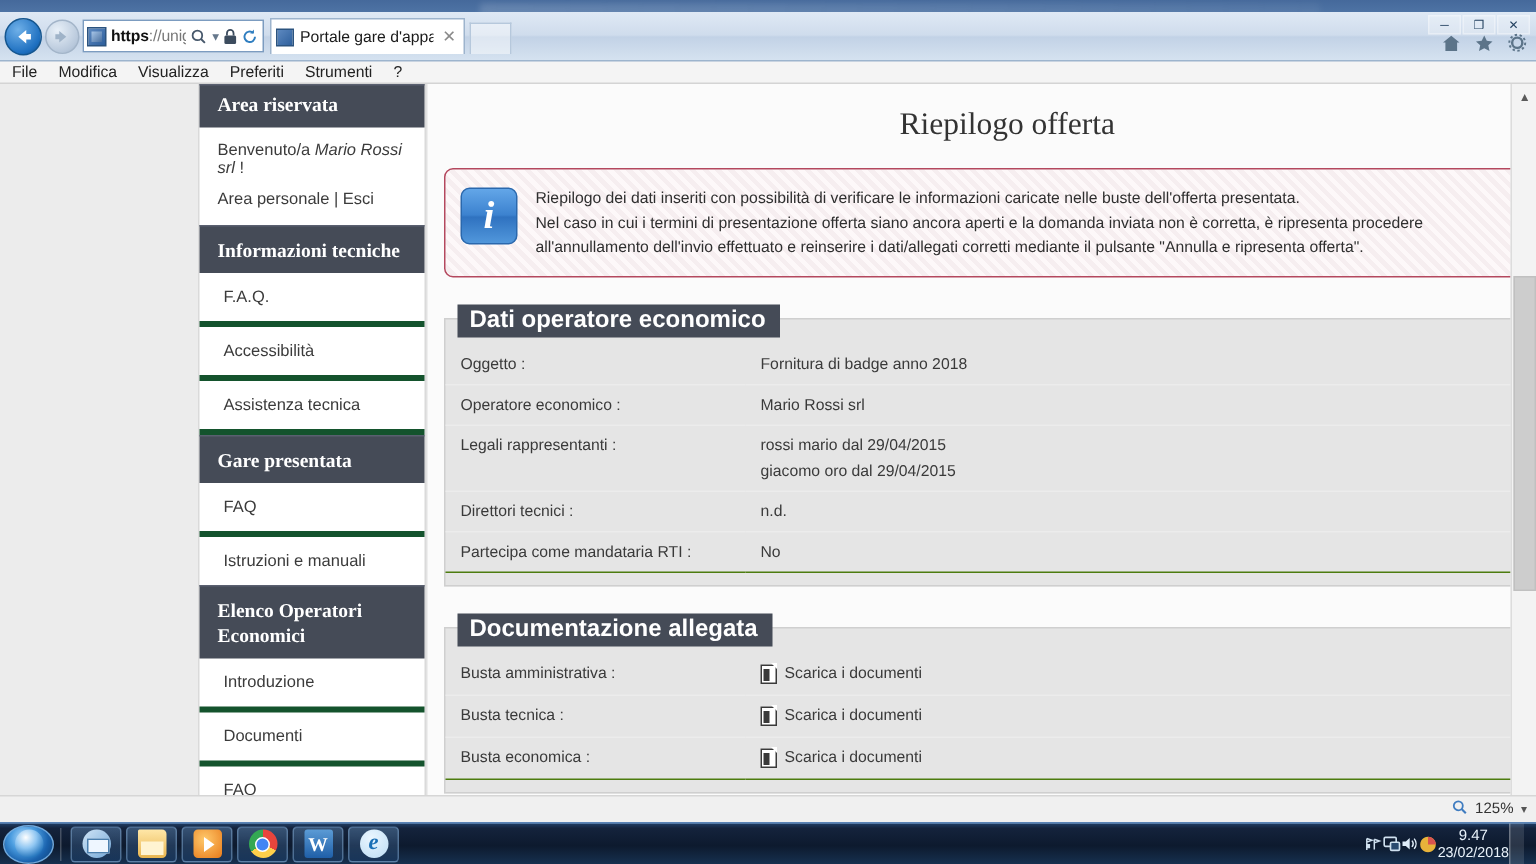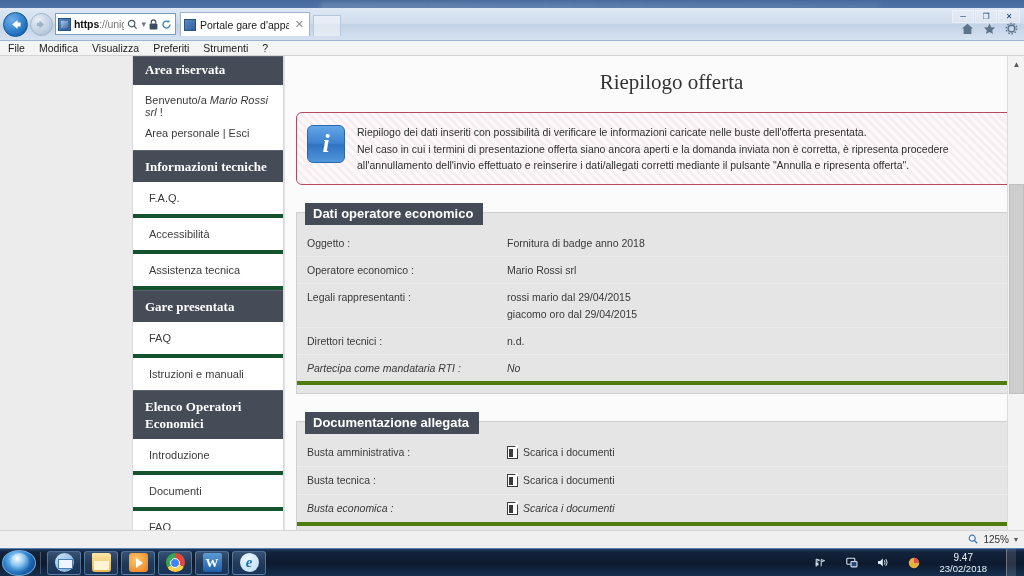--- a/index.html
+++ b/index.html
@@ -171,29 +171,29 @@
   .info-text { font-size:10.5px; color:#2f2f2f; line-height:16.5px; padding-top:1px; }
   .info-text p { margin:0; }
 
   
   .section { margin:18px 14px 0 11px; position:relative; padding-top:9px; }
   .sec-border {
     border:1px solid #cfcfcf; background:#e5e5e5; padding:17px 0 8px 0;
   }
   .sec-legend {
     position:absolute; left:9px; top:0; background:#454b57; color:#fff;
-    font-size:13px; font-weight:bold; padding:4px 10px 5px 8px; z-index:2;
+    font-size:16px; font-weight:bold; padding:4px 10px 5px 8px; z-index:2;
     line-height:13px;
   }
   table.kv { width:100%; border-collapse:collapse; }
   table.kv td {
     font-size:10.5px; color:#3a3a3a; padding:7px 0 7px 10px;
     border-bottom:1px solid #ececec; vertical-align:top;
   }
-  table.kv tr:last-child td { border-bottom:4px solid #4d7c0f;font-style:italic; }
+  table.kv tr:last-child td { border-bottom:1px solid #4d7c0f; }
   table.kv td.k { width:200px; }
   table.kv td.v { color:#3a3a3a; }
   table.kv td.v div + div { margin-top:5px; }
 
   .doclink { display:flex; align-items:center; gap:5px; }
   .doc-ico {
     width:11px;height:13px;flex:0 0 11px; position:relative;
     background:#fff; border:1.3px solid #3a3a3a;
   }
   .doc-ico::before{
@@ -257,21 +257,21 @@
   .ico-folder { background:linear-gradient(180deg,#ffe7a8,#e8b54f); border-radius:1px 3px 3px 3px; }
   .ico-folder::after{content:"";position:absolute;left:2px;bottom:2px;right:2px;height:9px;background:#fff4d2;}
   .ico-wmp { background:radial-gradient(circle at 40% 35%,#ffc96b,#e87a1a); border-radius:3px; display:flex;align-items:center;justify-content:center;}
   .ico-wmp::after{content:"";border-left:7px solid #fff;border-top:5px solid transparent;border-bottom:5px solid transparent;margin-left:2px;}
   .ico-chrome { border-radius:50%; background:conic-gradient(#e8453c 0 33%, #ffd04a 33% 66%, #34a853 66% 100%); display:flex;align-items:center;justify-content:center;}
   .ico-chrome::after{content:"";width:8px;height:8px;border-radius:50%;background:#4285f4;border:1.5px solid #fff;}
   .ico-word { background:linear-gradient(180deg,#5b9bd5,#1f5fa8); color:#fff; font-family:"Liberation Serif",serif; font-weight:bold; font-size:13px; display:flex;align-items:center;justify-content:center; border-radius:2px;}
   .ico-ie { border-radius:50%; background:radial-gradient(circle at 40% 30%,#eaf6ff,#bcdcf3); color:#1a6fb5; font-family:"Liberation Serif",serif; font-style:italic; font-weight:bold; font-size:15px; display:flex;align-items:center;justify-content:center;}
 
   .tray {
-    margin-left:auto; display:flex; align-items:center; gap:19px;
+    margin-left:auto; display:flex; align-items:center; gap:0;
     padding-right:8px; color:#dce9f5; font-size:9px;
   }
   .tray-ico { display:flex;align-items:center;justify-content:center; color:#d6e6f5; }
   .tray-clock { text-align:center; line-height:11px; color:#eaf3fb; font-size:9.5px; }
   .tray-clock div:first-child{ font-size:10px; }
   .show-desktop { width:10px;height:28px; background:rgba(255,255,255,.12); border-left:1px solid rgba(255,255,255,.3); }
 </style>
 </head>
 <body>
 

